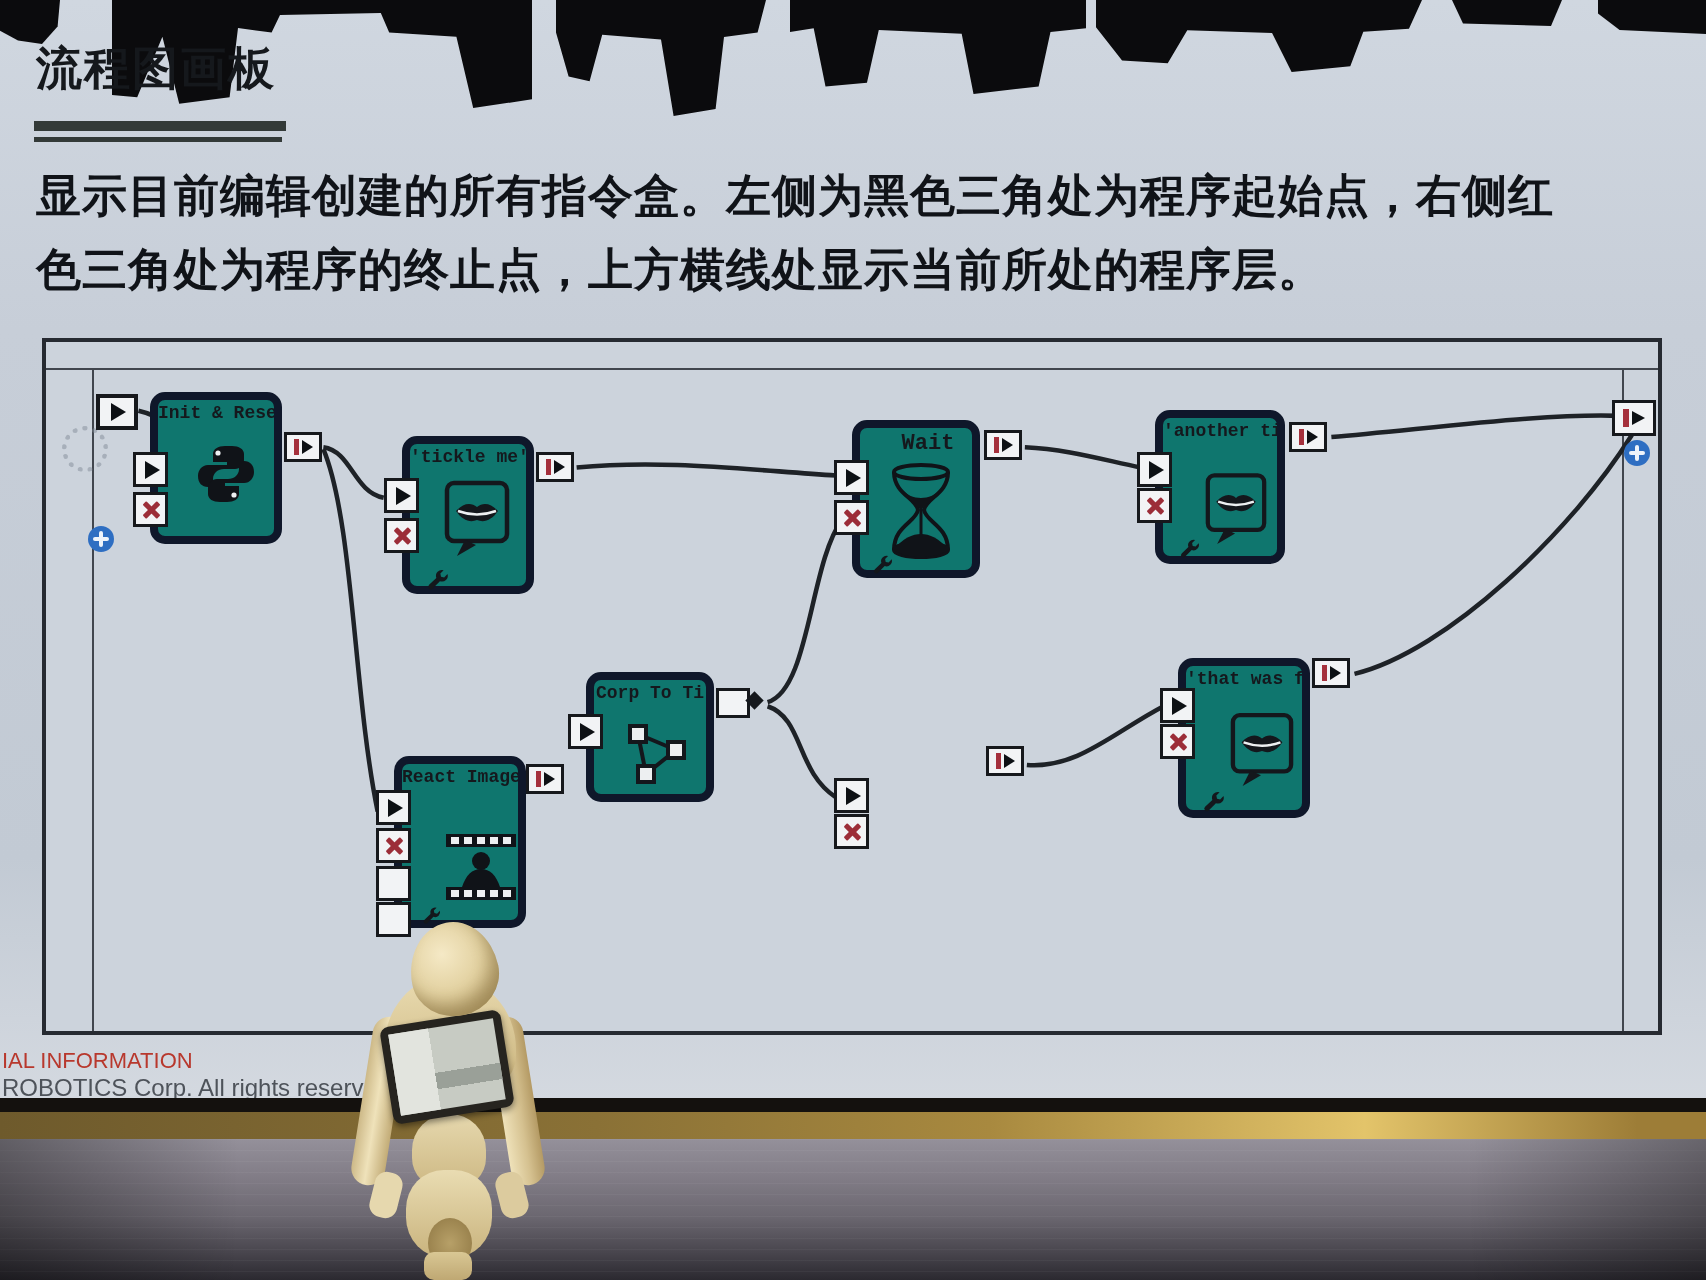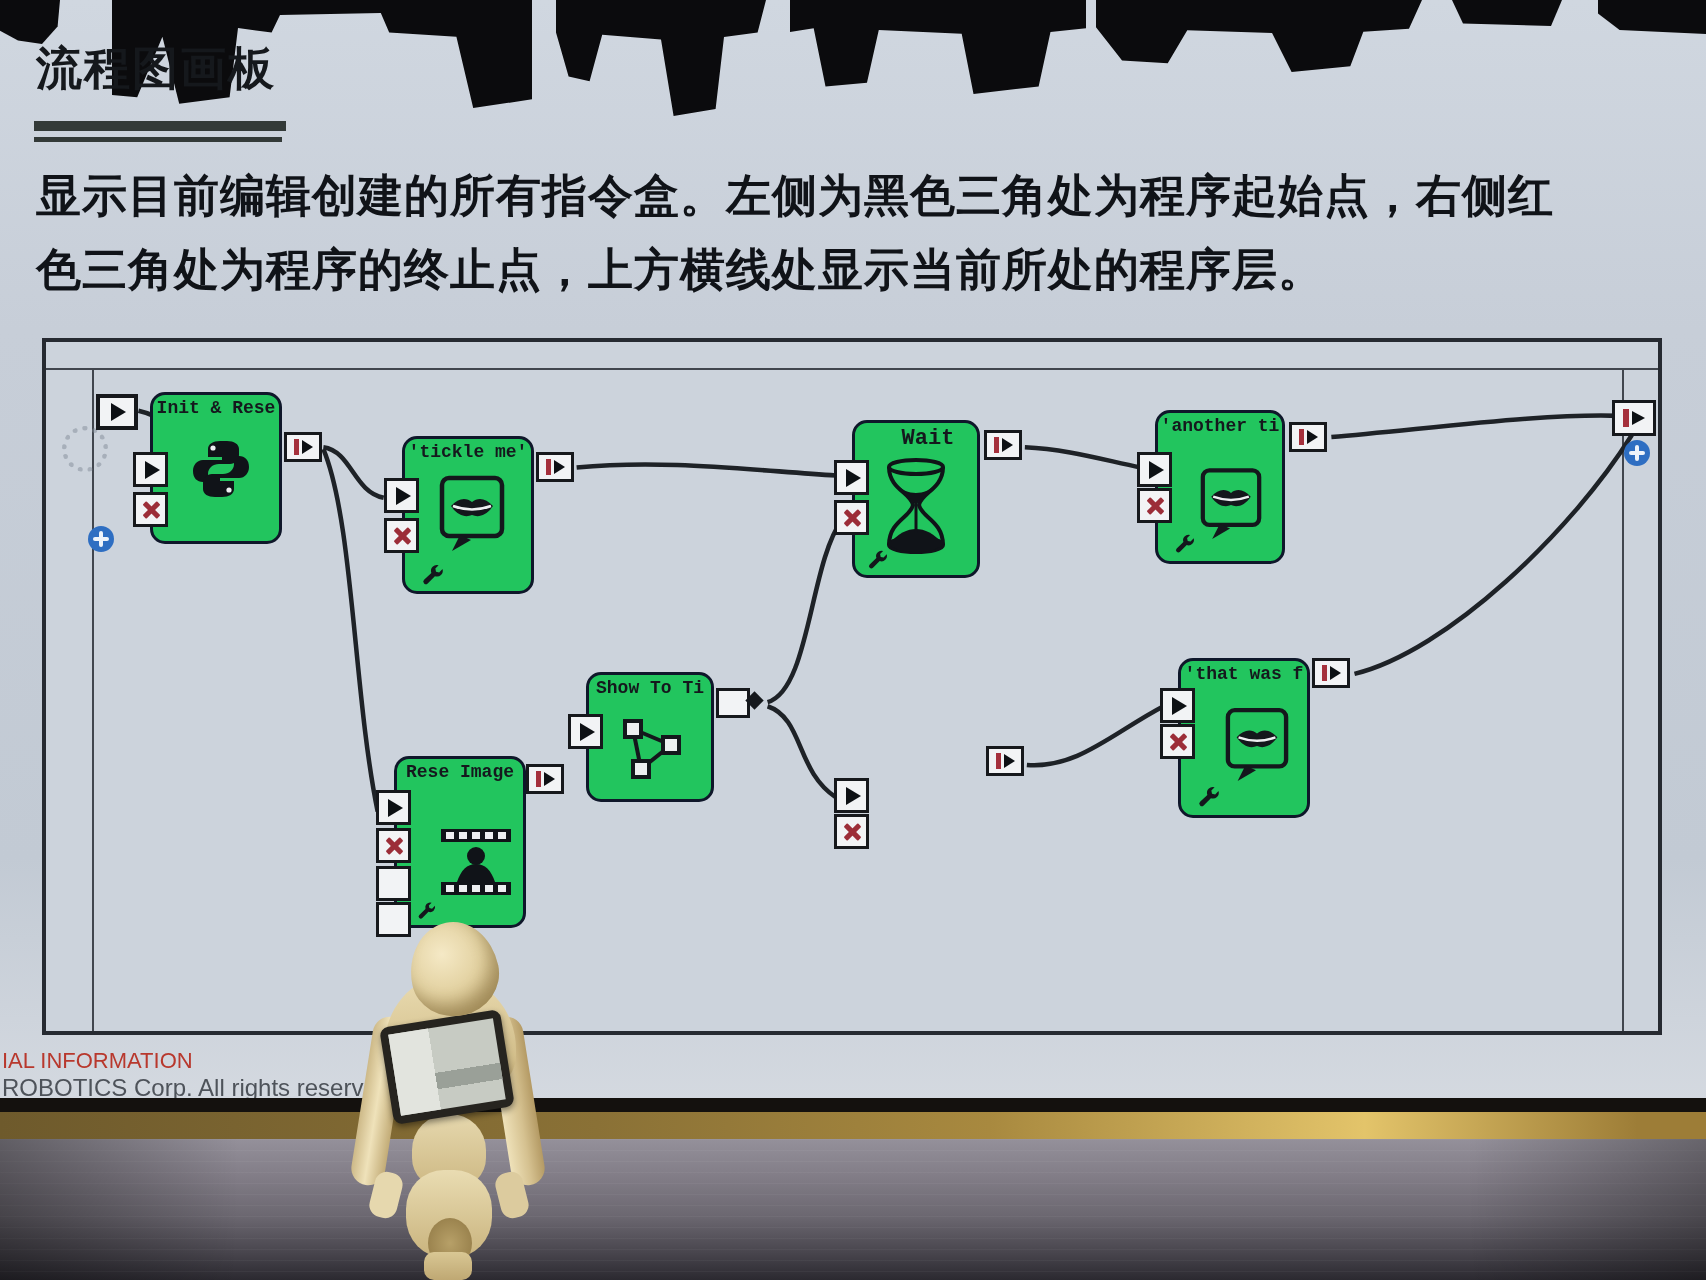--- a/index.html
+++ b/index.html
@@ -16,21 +16,21 @@
   .rule{position:absolute;background:#333a38;}
   .desc{position:absolute;left:36px;font-size:45px;font-weight:700;color:#101318;
         letter-spacing:1px;white-space:nowrap;}
   
   #canvas{position:absolute;left:42px;top:338px;width:1612px;height:689px;
           border:4px solid #262a31;background:#ccd3dc;}
   .innerline{position:absolute;background:#41464e;}
   #wires{position:absolute;left:0;top:0;width:100%;height:100%;pointer-events:none;}
   #wires path{stroke:#1e2227;stroke-width:4.5;fill:none;}
   
-  .fbox{position:absolute;background:#22c55e;border:3px solid #0f172a;border-radius:15px;
+  .fbox{position:absolute;background:#0f766e;border:8px solid #0f172a;border-radius:15px;
         box-sizing:border-box;}
   .fbox .btitle{position:absolute;top:3px;left:0;right:0;text-align:center;
         font-family:"Liberation Mono","DejaVu Sans Mono",monospace;font-size:18px;
         font-weight:bold;color:#15181d;white-space:nowrap;overflow:hidden;}
   .icon{position:absolute;}
   
   .port{position:absolute;background:#f2f3f5;border:3px solid #16181c;box-sizing:border-box;
         display:flex;align-items:center;justify-content:center;}
   .port.in{width:35px;height:35px;}
   .port.outp{width:38px;height:30px;}
@@ -177,21 +177,21 @@
       </div>
     <div class="port in" style="left:338px;top:176px;">
         <span class="xmark"></span>
       </div>
     <div class="port outp" style="left:490px;top:110px;">
         <span class="out-bar"></span>
         <span class="out-tri"></span>
       </div>
 
     <div class="fbox" style="left:348px;top:414px;width:132px;height:172px;">
-      <div class="btitle">Rese Image</div>
+      <div class="btitle">React Image</div>
       <svg class="icon" style="left:42px;top:66px;" width="74" height="74" viewBox="0 0 74 74">
         <g fill="#101318">
           <rect x="2" y="4" width="70" height="13"></rect>
           <rect x="2" y="57" width="70" height="13"></rect>
           <circle cx="37" cy="31" r="9"></circle>
           <path d="M18 57c4-12 10-18 19-18s15 6 19 18z"></path>
         </g>
         <g fill="#edeff1">
           <rect x="7" y="7" width="8" height="7"></rect>
             <rect x="20" y="7" width="8" height="7"></rect>
@@ -216,21 +216,21 @@
         <span class="xmark"></span>
       </div>
     <div class="port in" style="left:330px;top:524px;"></div>
     <div class="port in" style="left:330px;top:560px;"></div>
     <div class="port outp" style="left:480px;top:422px;">
         <span class="out-bar"></span>
         <span class="out-tri"></span>
       </div>
 
     <div class="fbox" style="left:540px;top:330px;width:128px;height:130px;">
-      <div class="btitle">Show To Ti</div>
+      <div class="btitle">Corp To Ti</div>
       <svg class="icon" style="left:30px;top:42px;" width="72" height="66" viewBox="0 0 72 66">
         <g stroke="#14171c" stroke-width="4" fill="none">
           <line x1="14" y1="12" x2="52" y2="28"></line>
             <line x1="14" y1="12" x2="22" y2="52"></line>
             <line x1="52" y1="28" x2="22" y2="52"></line>
         </g>
         <g fill="#edeff1" stroke="#14171c" stroke-width="4">
           <rect x="6" y="4" width="16" height="16"></rect>
             <rect x="44" y="20" width="16" height="16"></rect>
             <rect x="14" y="44" width="16" height="16"></rect>

